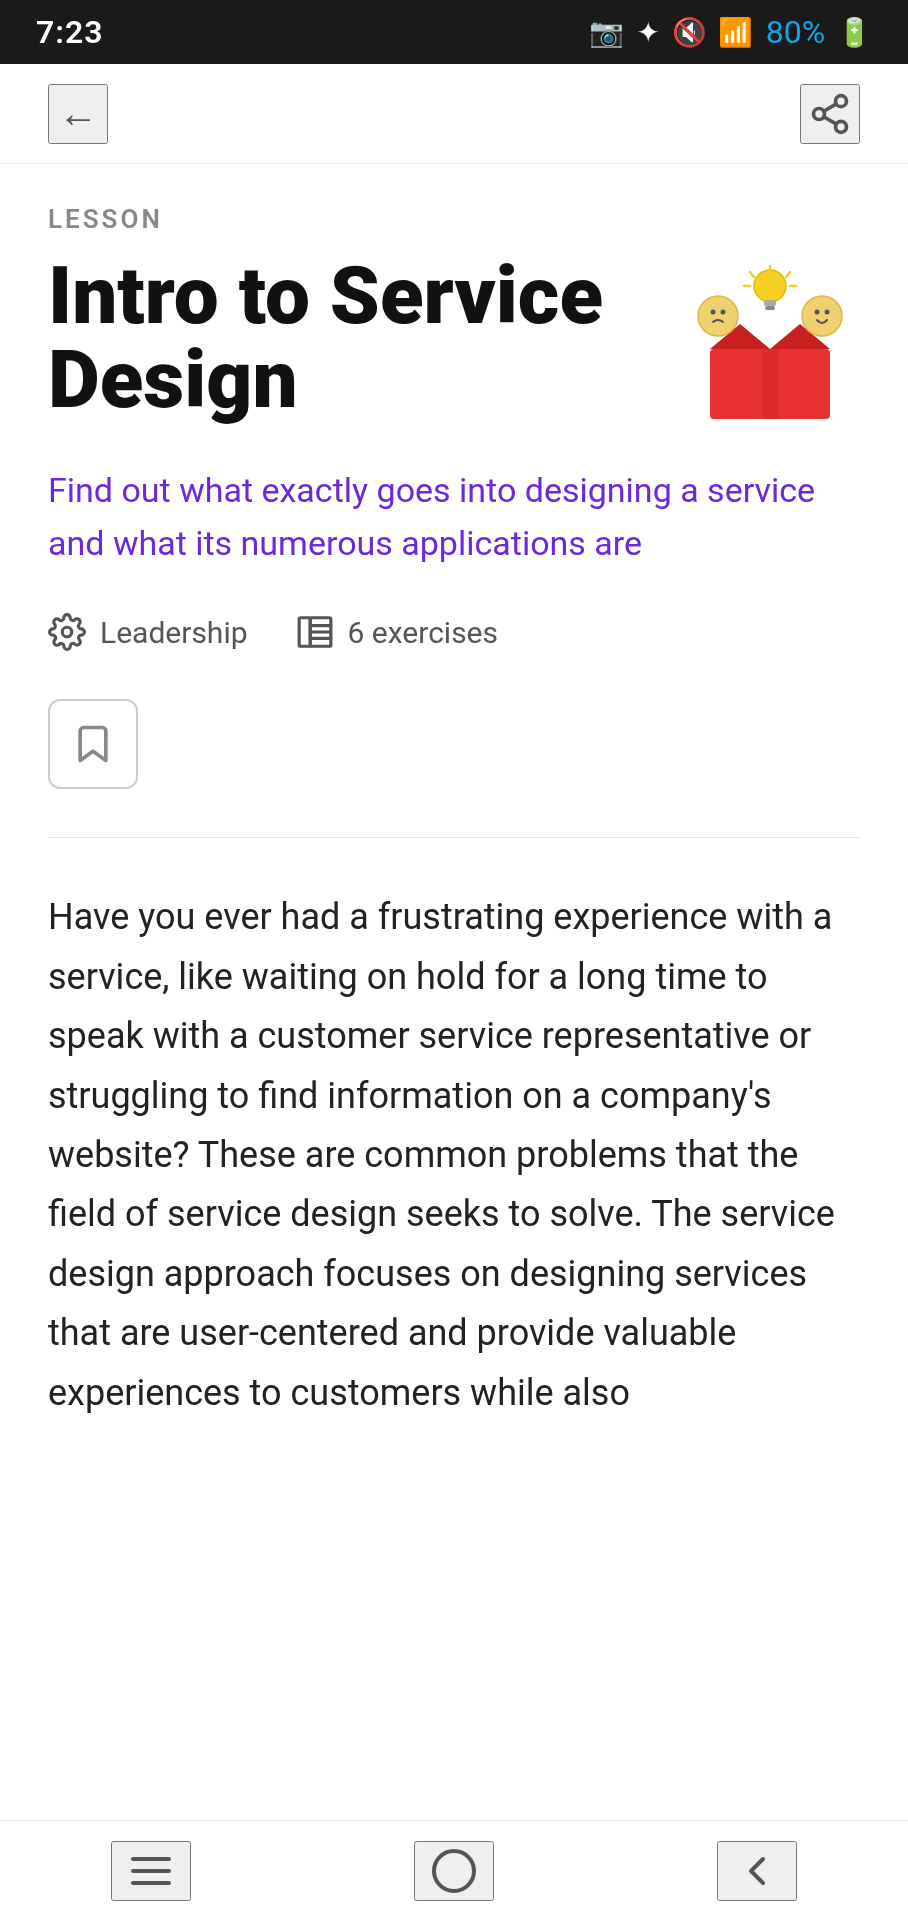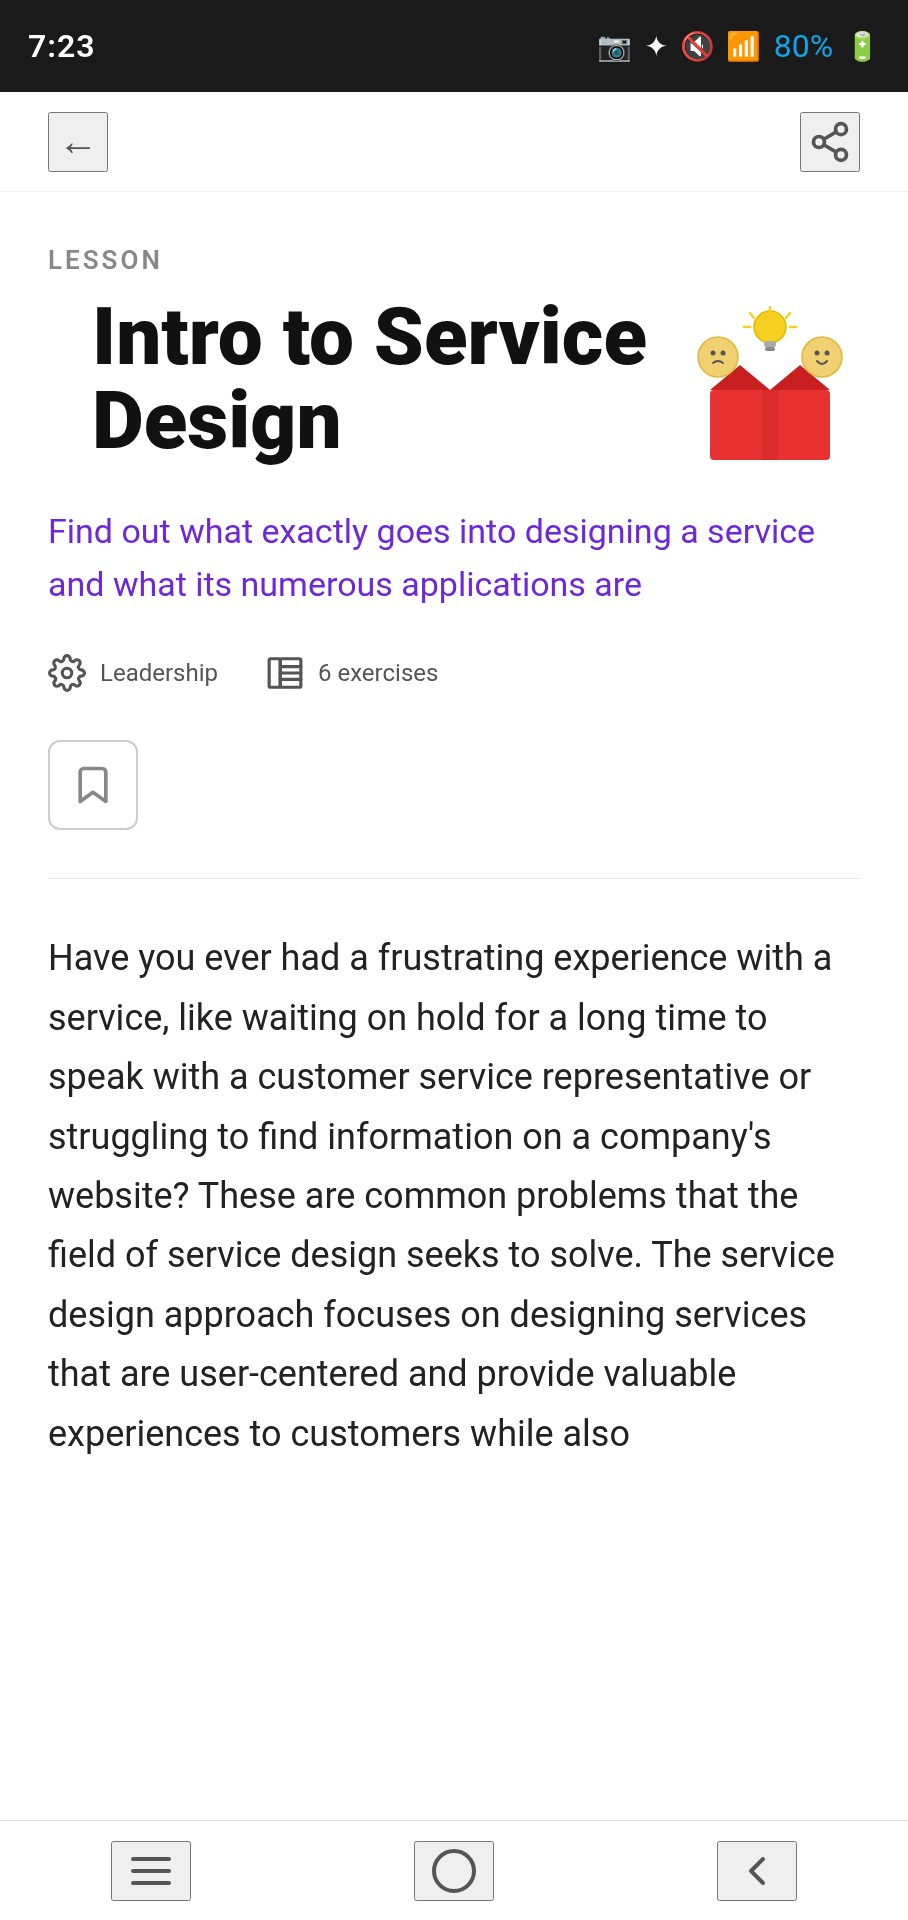--- a/index.html
+++ b/index.html
@@ -9,26 +9,26 @@
       width: 908px;
       min-height: 1920px;
       background: #ffffff;
       font-family: -apple-system, BlinkMacSystemFont, 'Segoe UI', Roboto, Arial, sans-serif;
       overflow-x: hidden;
     }
 
     
     .status-bar {
       width: 100%;
-      height: 92px;
+      height: 64px;
       background: #1a1a1a;
       display: flex;
       align-items: center;
       justify-content: space-between;
-      padding: 0 28px;
+      padding: 0 36px;
     }
     .status-time {
       color: #ffffff;
       font-size: 32px;
       font-weight: 600;
       letter-spacing: 1px;
     }
     .status-icons {
       display: flex;
       align-items: center;
@@ -79,29 +79,27 @@
     }
 
     
     .lesson-label {
       font-size: 26px;
       font-weight: 600;
       color: #888888;
       letter-spacing: 3px;
       text-transform: uppercase;
       margin-bottom: 20px;
-      margin-top: 13px;
     }
 
     .title-section {
       display: flex;
       align-items: flex-start;
       justify-content: space-between;
       margin-bottom: 40px;
-      margin-left: 44px;
     }
 
     .lesson-title {
       font-size: 80px;
       font-weight: 900;
       color: #111111;
       line-height: 1.05;
       flex: 1;
       margin-right: 20px;
     }
@@ -135,21 +133,21 @@
       margin-bottom: 48px;
     }
 
     .meta-item {
       display: flex;
       align-items: center;
       gap: 14px;
     }
 
     .meta-text {
-      font-size: 24px;
+      font-size: 30px;
       color: #555555;
       font-weight: 400;
     }
 
     
     .cta-row {
       display: flex;
       align-items: center;
       gap: 24px;
       margin-bottom: 48px;

